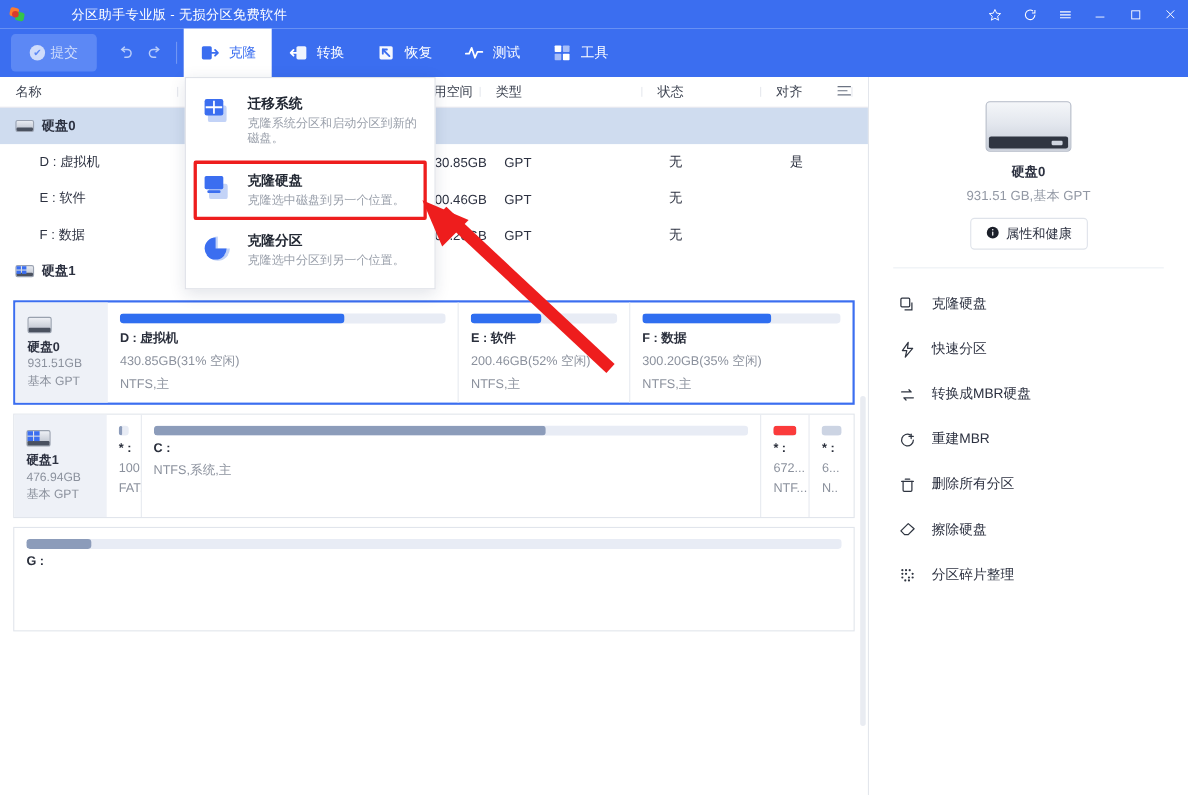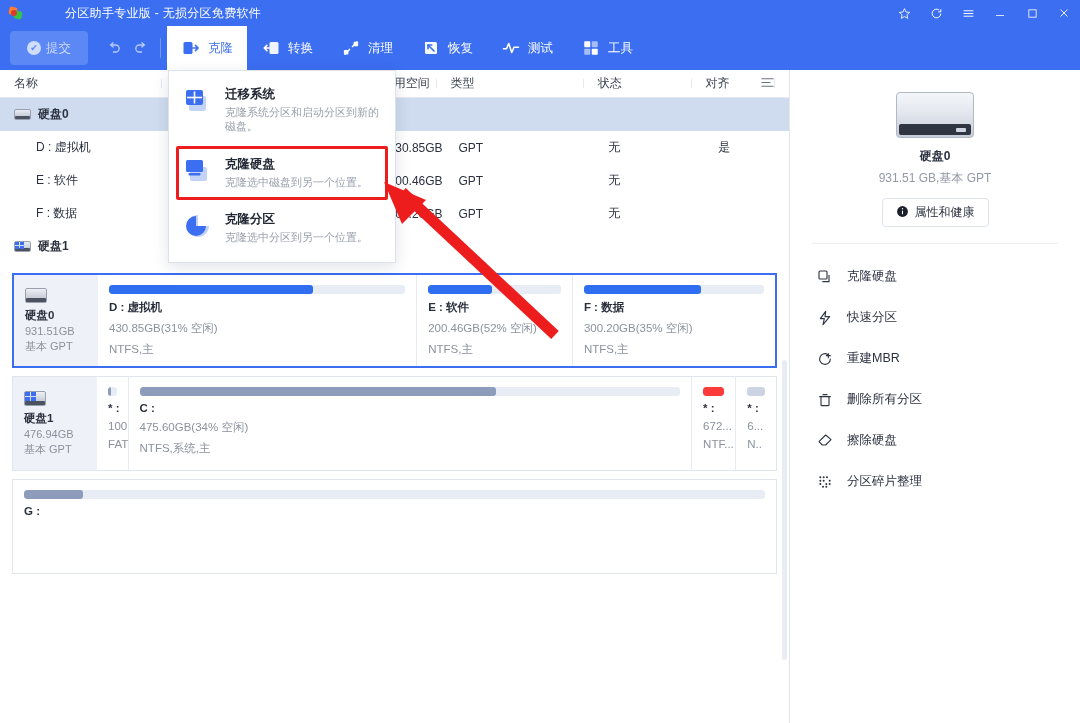--- a/index.html
+++ b/index.html
@@ -275,30 +275,20 @@
     <div class="tb-item">
       <span class="tb-ico">
         <svg width="18" height="18" viewBox="0 0 24 24">
             <rect x="10" y="4" width="12" height="16" rx="2" fill="#ffffff" opacity=".92"></rect>
             <path d="M10 12H3M6.5 8.5L3 12l3.5 3.5" stroke="#ffffff" stroke-width="2.2" fill="none" stroke-linecap="round" stroke-linejoin="round"></path>
           </svg>
       </span>
       <span>转换</span>
     </div>
 
-    <div class="tb-item">
-      <span class="tb-ico">
-        <svg width="18" height="18" viewBox="0 0 24 24">
-            <path d="M4 20l6-6M14 10l6-6" stroke="#fff" stroke-width="2.2" stroke-linecap="round"></path>
-            <rect x="2.5" y="14.5" width="6" height="6" rx="1" fill="#fff"></rect>
-            <rect x="15.5" y="3.5" width="6" height="6" rx="1" fill="#fff"></rect>
-          </svg>
-      </span>
-      <span>清理</span>
-    </div>
 
     <div class="tb-item">
       <span class="tb-ico">
         <svg width="18" height="18" viewBox="0 0 24 24">
             <path d="M4 4h14a2 2 0 0 1 2 2v12a2 2 0 0 1-2 2H6a2 2 0 0 1-2-2z" fill="#fff" opacity=".95"></path>
             <path d="M16 16L8 8" stroke="#3b6ef0" stroke-width="2.2" stroke-linecap="round"></path>
             <polyline points="8,13 8,8 13,8" fill="none" stroke="#3b6ef0" stroke-width="2.2" stroke-linecap="round" stroke-linejoin="round"></polyline>
           </svg>
       </span>
       <span>恢复</span>
@@ -540,21 +530,20 @@
               </div>
             <div class="p-title">* :</div>
             <div class="p-size">100...</div>
             <div class="p-fs">FAT...</div>
           </div>
           <div class="part" style="width:83%">
             <div class="pbar">
                 <i style="width:66%;background:#8c9cba"></i>
               </div>
             <div class="p-title">C :</div>
-            <div class="p-size">475.60GB(34% 空闲)</div>
             <div class="p-fs">NTFS,系统,主</div>
           </div>
           <div class="part" style="width:6.5%">
             <div class="pbar">
                 <i style="width:100%;background:#fb3b3b"></i>
               </div>
             <div class="p-title">* :</div>
             <div class="p-size">672...</div>
             <div class="p-fs">NTF...</div>
           </div>
@@ -620,20 +609,29 @@
 
       <div class="rp-item">
         <span class="rp-ico">
           <svg width="16" height="16" viewBox="0 0 24 24" fill="none" stroke="#2f3541" stroke-width="1.7" stroke-linejoin="round">
               <polygon points="13,2 5,13 11,13 9,22 19,10 12,10"></polygon>
             </svg>
         </span>
         <span>快速分区</span>
       </div>
 
+      <div class="rp-item">
+        <span class="rp-ico">
+          <svg width="16" height="16" viewBox="0 0 24 24" fill="none" stroke="#2f3541" stroke-width="1.7" stroke-linecap="round" stroke-linejoin="round">
+              <path d="M4 8h13l-3-3"></path>
+              <path d="M20 16H7l3 3"></path>
+            </svg>
+        </span>
+        <span>转换成MBR硬盘</span>
+      </div>
 
       <div class="rp-item">
         <span class="rp-ico">
           <svg width="16" height="16" viewBox="0 0 24 24" fill="none" stroke="#2f3541" stroke-width="1.7" stroke-linecap="round">
               <path d="M20 12a8 8 0 1 1-4-6.9"></path>
               <line x1="17" y1="4" x2="17" y2="10"></line>
               <line x1="14" y1="7" x2="20" y2="7"></line>
             </svg>
         </span>
         <span>重建MBR</span>

